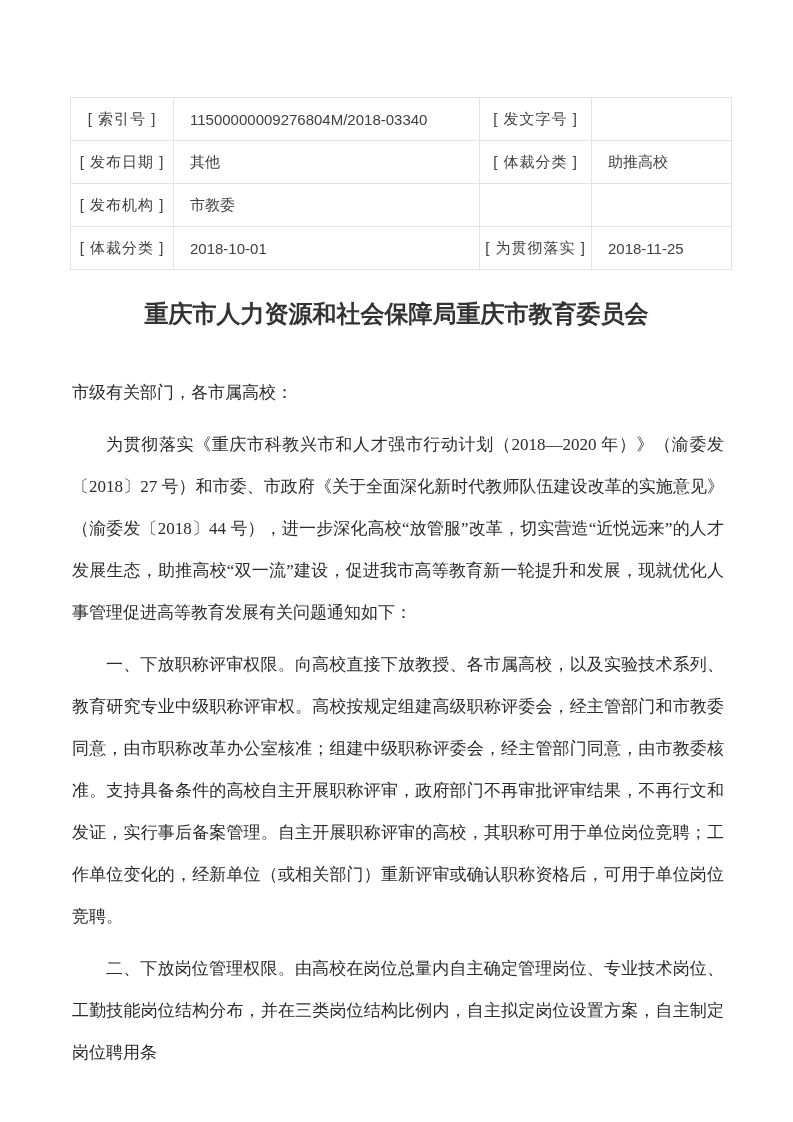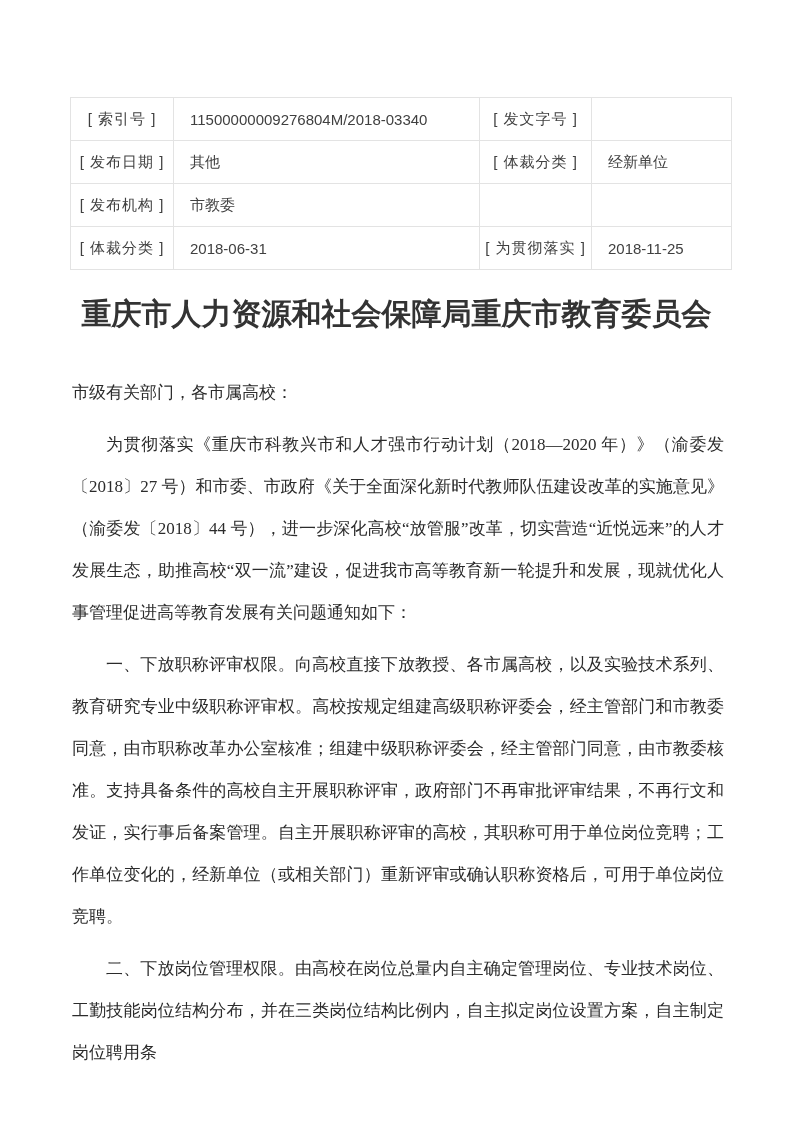--- a/index.html
+++ b/index.html
@@ -43,21 +43,21 @@
     text-align: left;
     padding-left: 16px;
   }
 
   
   .doc-title {
     margin: 16px 30px 0 30px;
     text-align: center;
     font-family: "Liberation Sans", sans-serif;
     font-weight: 700;
-    font-size: 30px;
+    font-size: 24px;
     line-height: 56px;
     color: #333333;
   }
   .doc-title .title-line {
     display: block;
   }
 
   
   .doc-body {
     margin: 30px 69px 0 72px;
@@ -89,31 +89,31 @@
       <tr>
         <td class="cell-label">[ 索引号 ]</td>
         <td class="cell-value">11500000009276804M/2018-03340</td>
         <td class="cell-label">[ 发文字号 ]</td>
         <td class="cell-value"></td>
       </tr>
       <tr>
         <td class="cell-label">[ 发布日期 ]</td>
         <td class="cell-value">其他</td>
         <td class="cell-label">[ 体裁分类 ]</td>
-        <td class="cell-value">经新单位</td>
+        <td class="cell-value">助推高校</td>
       </tr>
       <tr>
         <td class="cell-label">[ 发布机构 ]</td>
         <td class="cell-value">市教委</td>
         <td class="cell-label"></td>
         <td class="cell-value"></td>
       </tr>
       <tr>
         <td class="cell-label">[ 体裁分类 ]</td>
-        <td class="cell-value">2018-06-31</td>
+        <td class="cell-value">2018-10-01</td>
         <td class="cell-label">[ 为贯彻落实 ]</td>
         <td class="cell-value">2018-11-25</td>
       </tr>
     </tbody>
   </table>
 
   <h1 class="doc-title">
     <span class="title-line">重庆市人力资源和社会保障局重庆市教育委员会</span>
   </h1>
 

